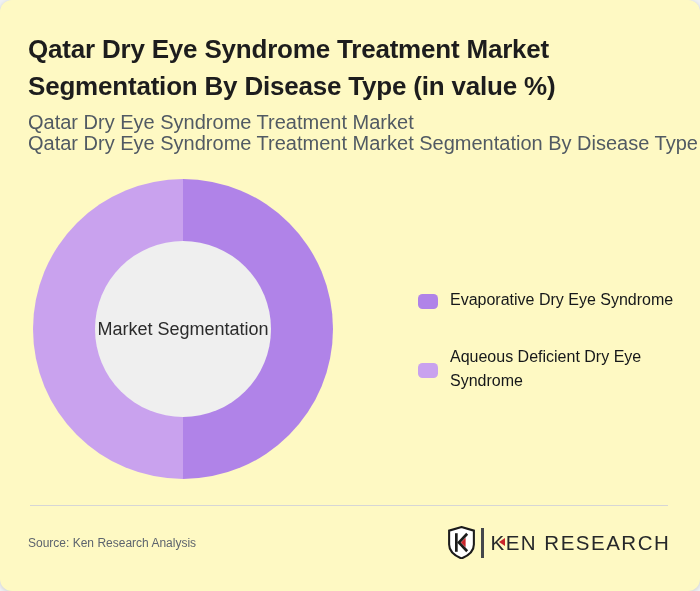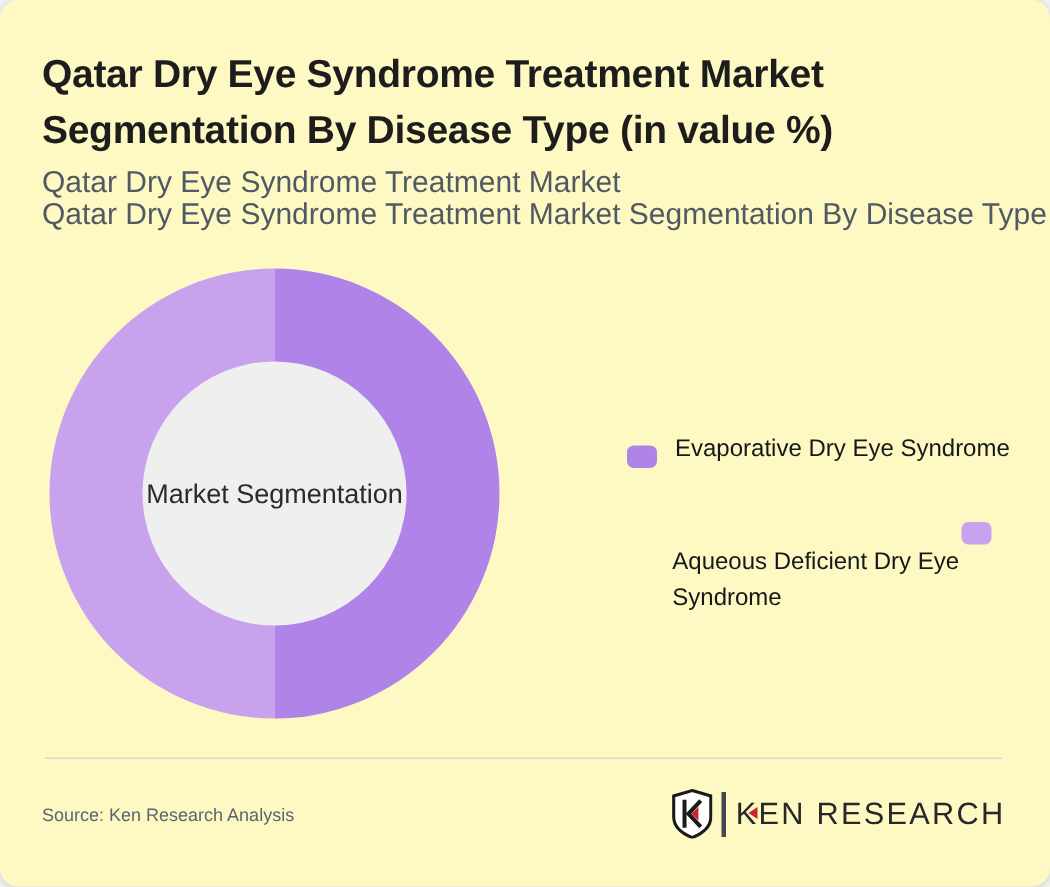--- a/index.html
+++ b/index.html
@@ -43,23 +43,23 @@
     display: flex; align-items: center; justify-content: center;
   }
   .hole span {
     font-size: 18px; color: #2b2b2b; white-space: nowrap;
   }
   
   .legend {
     position: absolute; left: 418px; top: 288px;
   }
   .legend-item {
-    display: flex; align-items: flex-end; cursor: default;
+    display: flex; align-items: center; cursor: default;
   }
-  .legend-item + .legend-item { margin-top: 33px; flex-direction: column; }
+  .legend-item + .legend-item { margin-top: 33px; }
   .swatch {
     flex: 0 0 auto;
     width: 20px; height: 15px;
     border-radius: 4.5px;
     margin-top: 3px; margin-right: 12px;
     background: #b083e8;
   }
   .legend-label {
     font-size: 16px; line-height: 24px; color: #16181a;
     max-width: 225px;

